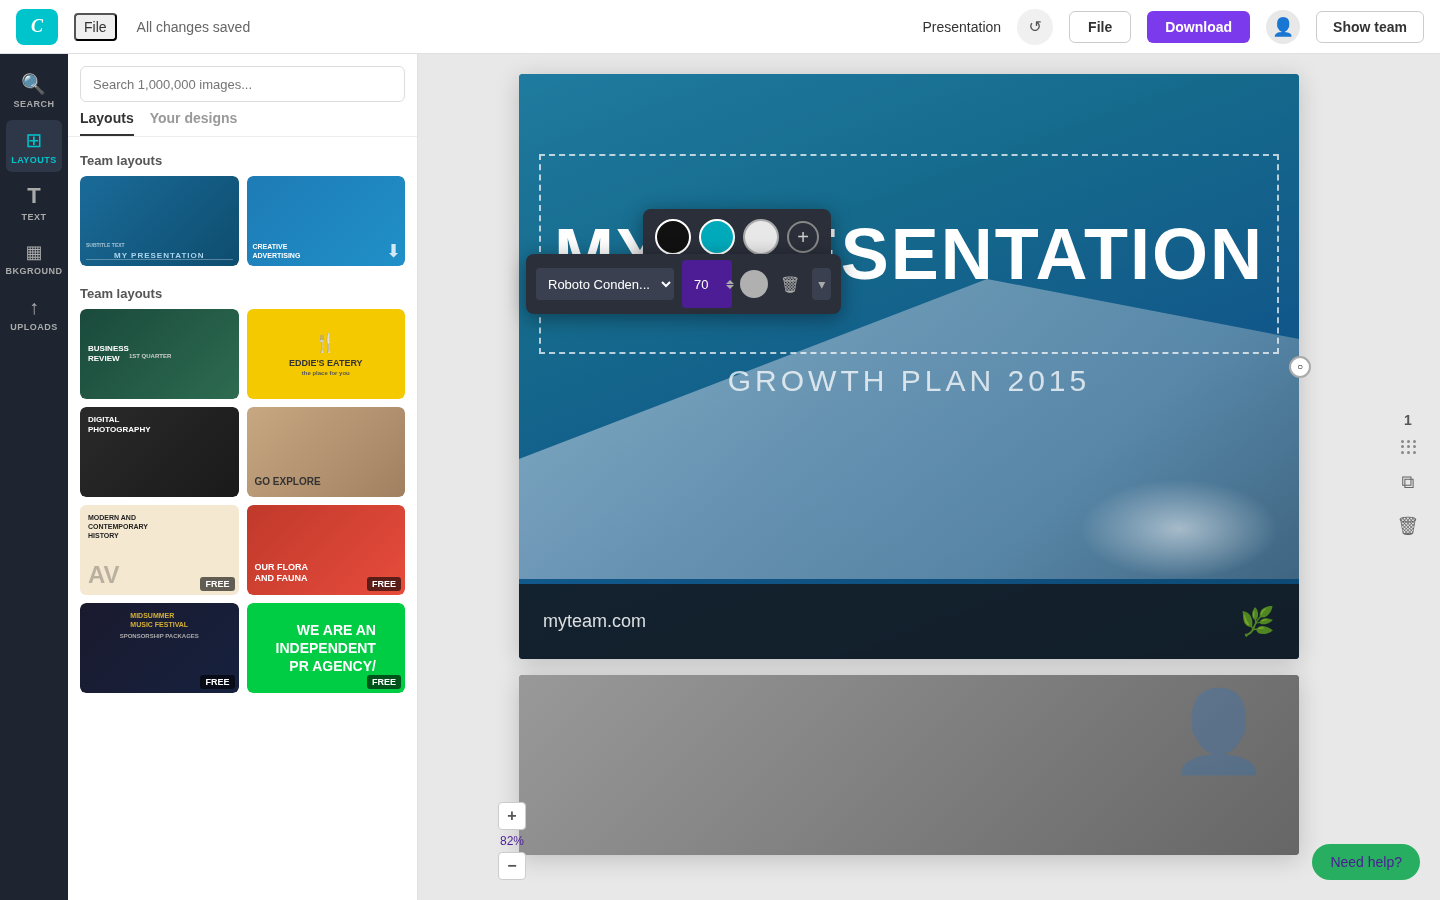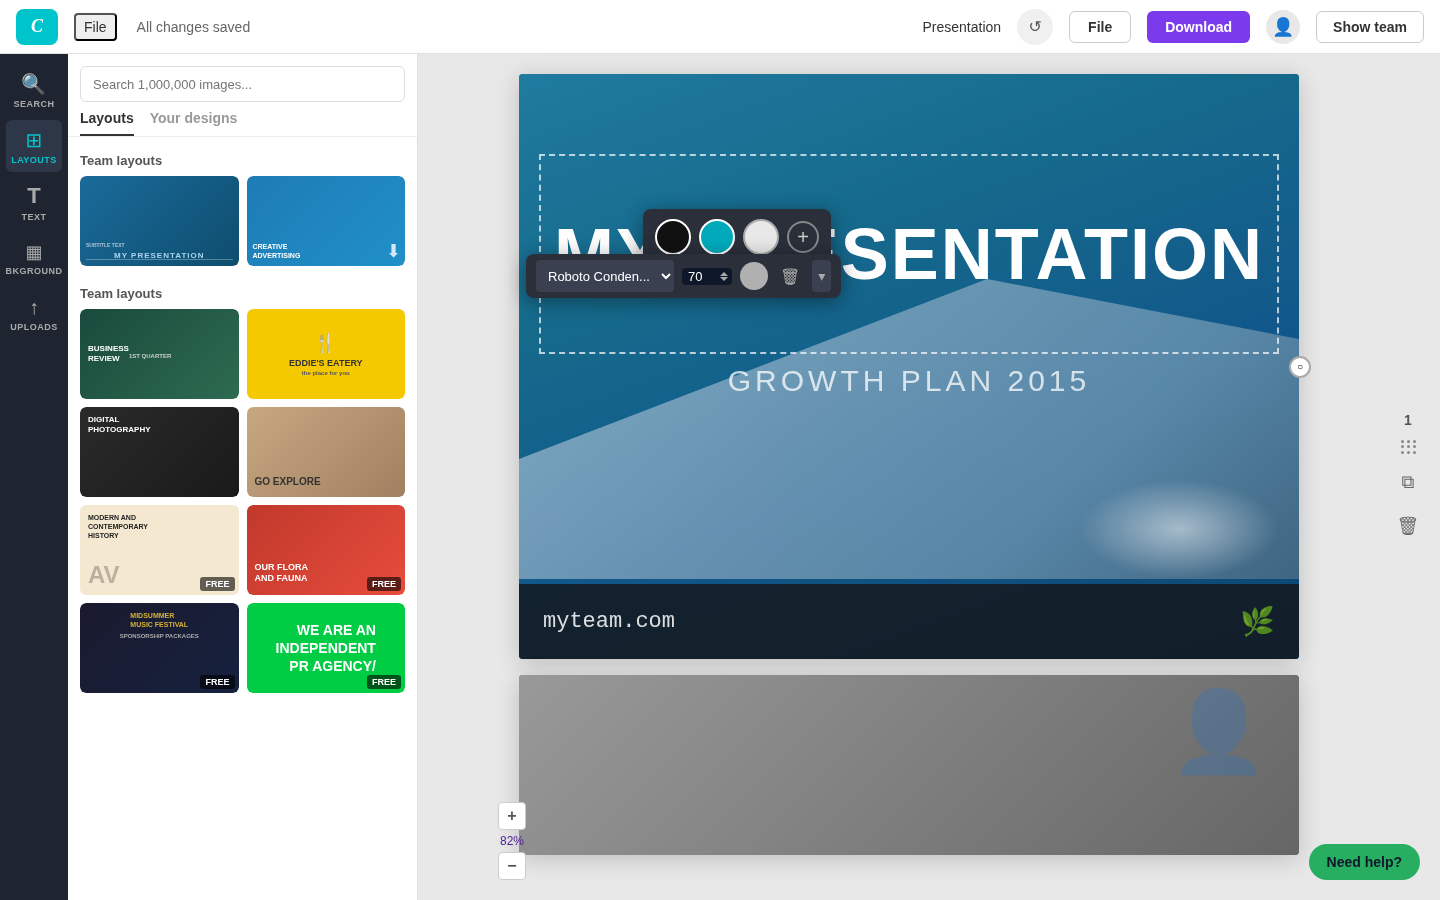--- a/index.html
+++ b/index.html
@@ -214,21 +214,21 @@
 
     
     .slide-bottom-bar {
       position: absolute;
       bottom: 0; left: 0; right: 0; height: 75px;
       background: rgba(20, 25, 30, 0.85);
       display: flex; align-items: center; justify-content: space-between;
       padding: 0 24px;
     }
     .slide-website {
-      font-size: 22px; color: rgba(255,255,255,0.85); font-family: Liberation Mono, monospace; text-align: center;
+      font-size: 18px; color: rgba(255,255,255,0.85); font-family: Liberation Sans, sans-serif; text-align: center;
     }
     .slide-leaf-icon {
       font-size: 28px; color: rgba(255,255,255,0.85);
     }
 
     
     .resize-handle {
       position: absolute;
       right: -12px; top: 50%;
       transform: translateY(-50%);
@@ -270,22 +270,22 @@
       display: flex; align-items: center; gap: 8px;
       box-shadow: 0 4px 20px rgba(0,0,0,0.4);
       z-index: 50;
     }
     .font-select {
       background: #3a4050; border: none; border-radius: 4px; color: #fff;
       font-size: 13px; padding: 4px 8px; height: 32px; cursor: pointer;
       outline: none; min-width: 110px;
     }
     .font-size-box {
-      background: #0f172a; border: none; border-radius: 4px; color: #fff;
-      font-size: 13px; padding: 4px 6px; height: 17px; width: 50px;
+      background: #4c1d95; border: none; border-radius: 4px; color: #fff;
+      font-size: 13px; padding: 4px 12px; height: 48px; width: 50px;
       display: flex; align-items: center; gap: 4px;
     }
     .font-size-input {
       background: transparent; border: none; color: #fff; font-size: 13px;
       width: 28px; outline: none;
     }
     .font-size-arrows {
       display: flex; flex-direction: column; gap: 1px;
     }
     .font-size-arrow {
@@ -365,23 +365,23 @@
       cursor: pointer; font-size: 16px; font-weight: 600; color: #555;
     }
     .zoom-level {
       font-size: 12px; color: #4c1d95; font-weight: 400;
     }
 
     
     .need-help-btn {
       position: fixed;
       bottom: 20px; right: 20px;
-      background: #27ae60; color: #0f172a; border: none;
+      background: #27ae60; color: #4c1d95; border: none;
       border-radius: 20px; padding: 10px 18px;
-      font-size: 14px; font-weight: 700; cursor: pointer;
+      font-size: 14px; font-weight: 400; cursor: pointer;
     }
 
     
     .card-my-presentation {
       background: linear-gradient(135deg, #1a6b9a 0%, #0e4d6e 100%);
       color: #fff;
       font-size: 10px; font-weight: 800;
       display: flex; flex-direction: column; justify-content: flex-end;
       padding: 6px;
       text-transform: uppercase;

